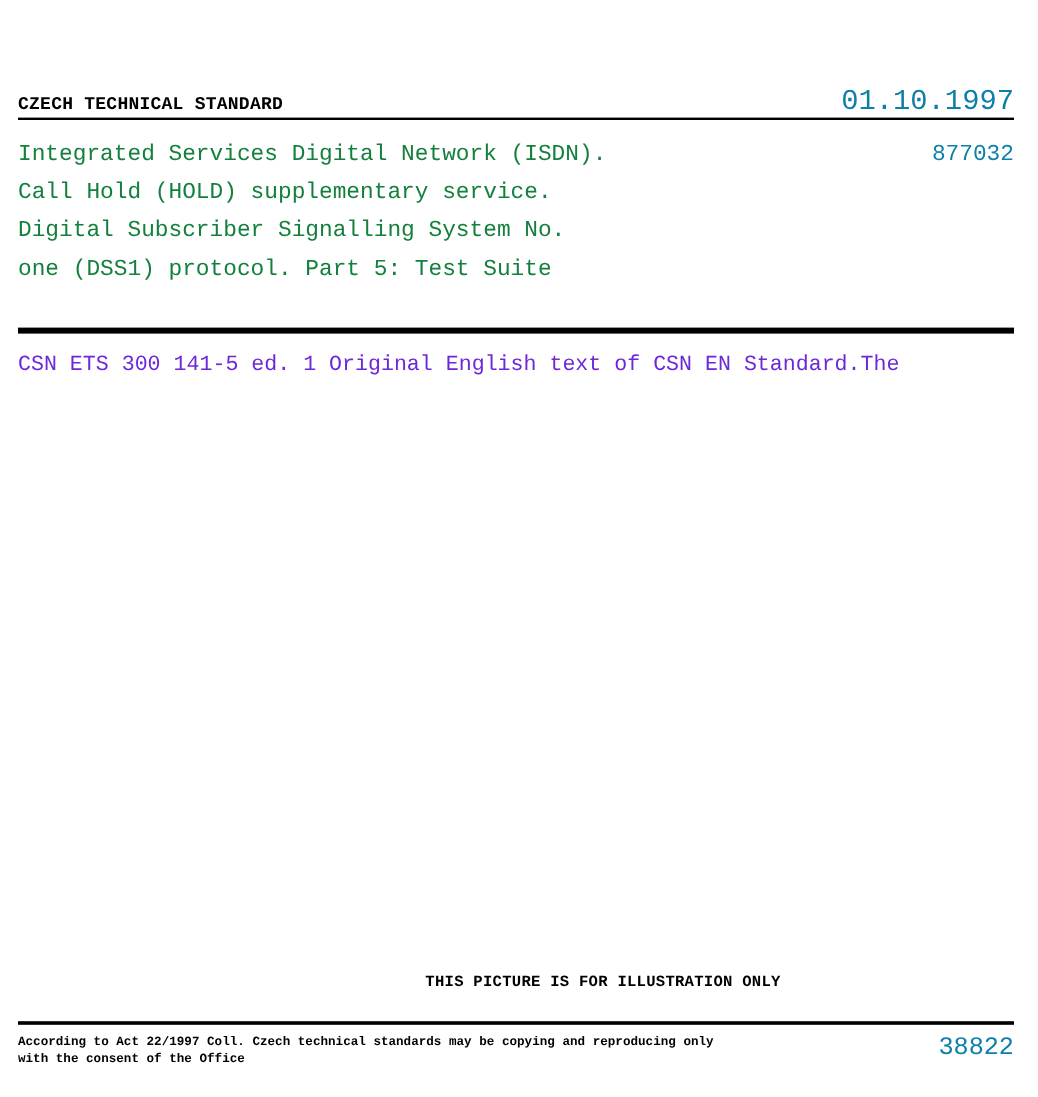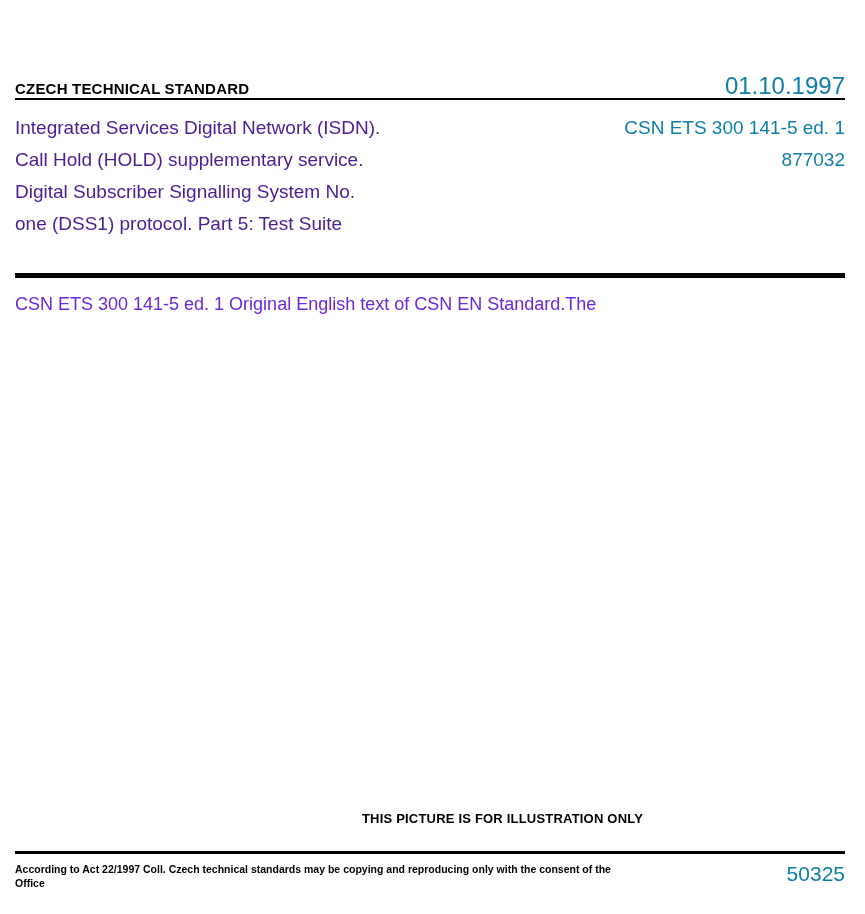--- a/index.html
+++ b/index.html
@@ -12,20 +12,21 @@
     height: 914px;
     font-family: "Liberation Sans", sans-serif;
     position: relative;
     overflow: hidden;
   }
   .page {
     position: absolute;
     left: 0; top: 0;
     width: 865px;
     height: 914px;
+    font-family: Liberation Mono, monospace;
   }
 
   
   .header-row {
     position: absolute;
     left: 15px;
     top: 72px;
     width: 830px;
     display: flex;
     align-items: baseline;
@@ -64,21 +65,21 @@
   
   .title-block {
     position: absolute;
     left: 15px;
     top: 112px;
     width: 560px;
   }
   .title-line {
     font-size: 19px;
     line-height: 32px;
-    color: #4c1d95;
+    color: #15803d;
     white-space: nowrap;
   }
 
   .ref-block {
     position: absolute;
     right: 20px;
     top: 112px;
     text-align: right;
     width: 420px;
   }
@@ -154,34 +155,33 @@
   <div class="rule-thin rule-top"></div>
 
   <div class="title-block">
     <div class="title-line">Integrated Services Digital Network (ISDN).</div>
     <div class="title-line">Call Hold (HOLD) supplementary service.</div>
     <div class="title-line">Digital Subscriber Signalling System No.</div>
     <div class="title-line">one (DSS1) protocol. Part 5: Test Suite</div>
   </div>
 
   <div class="ref-block">
-    <div class="ref-line">CSN ETS 300 141-5 ed. 1</div>
     <div class="ref-line">877032</div>
   </div>
 
   <div class="rule-thick rule-mid"></div>
 
   <div class="desc-block">
     <div class="desc-line">CSN ETS 300 141-5 ed. 1 Original English text of CSN EN Standard.The</div>
   </div>
 
   <div class="illus-note">THIS PICTURE IS FOR ILLUSTRATION ONLY</div>
 
   <div class="rule-thin rule-bottom"></div>
 
   <div class="footer">
     <div class="footer-text">
       <div>According to Act 22/1997 Coll. Czech technical standards may be copying and reproducing only with the consent of the Office</div>
     </div>
-    <div class="footer-code">50325</div>
+    <div class="footer-code">38822</div>
   </div>
 
 </div>
 
 </body></html>

